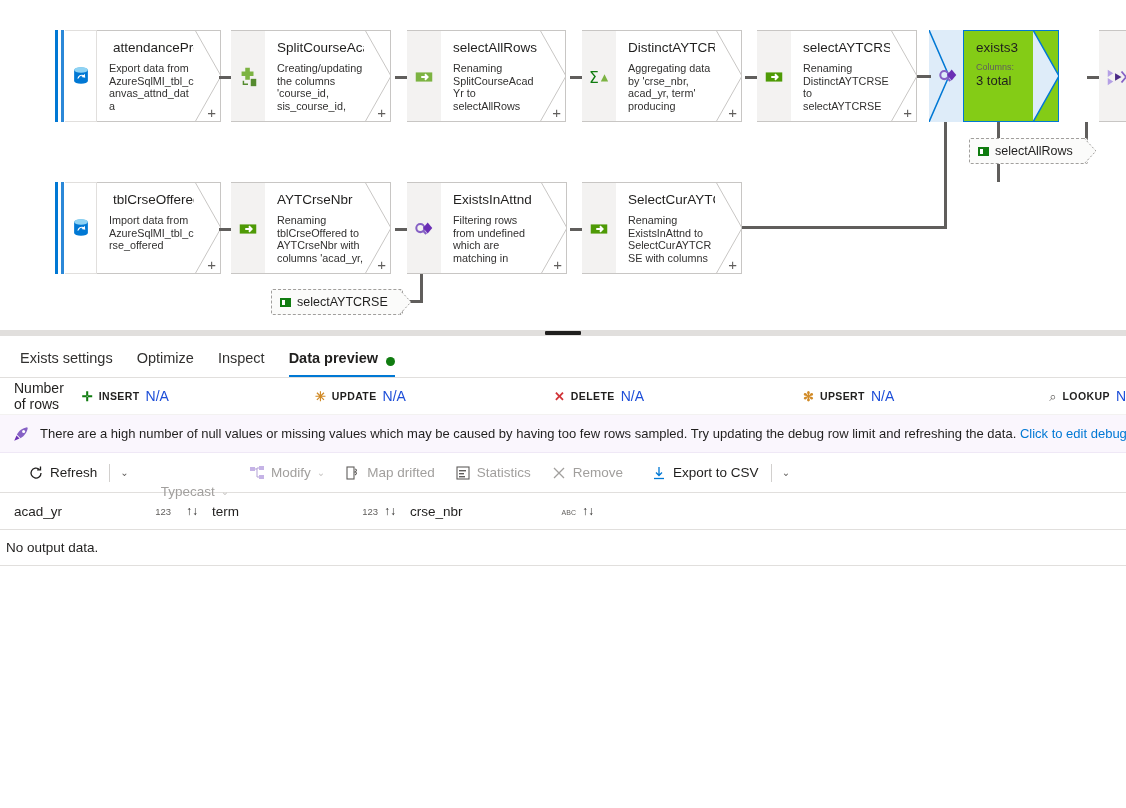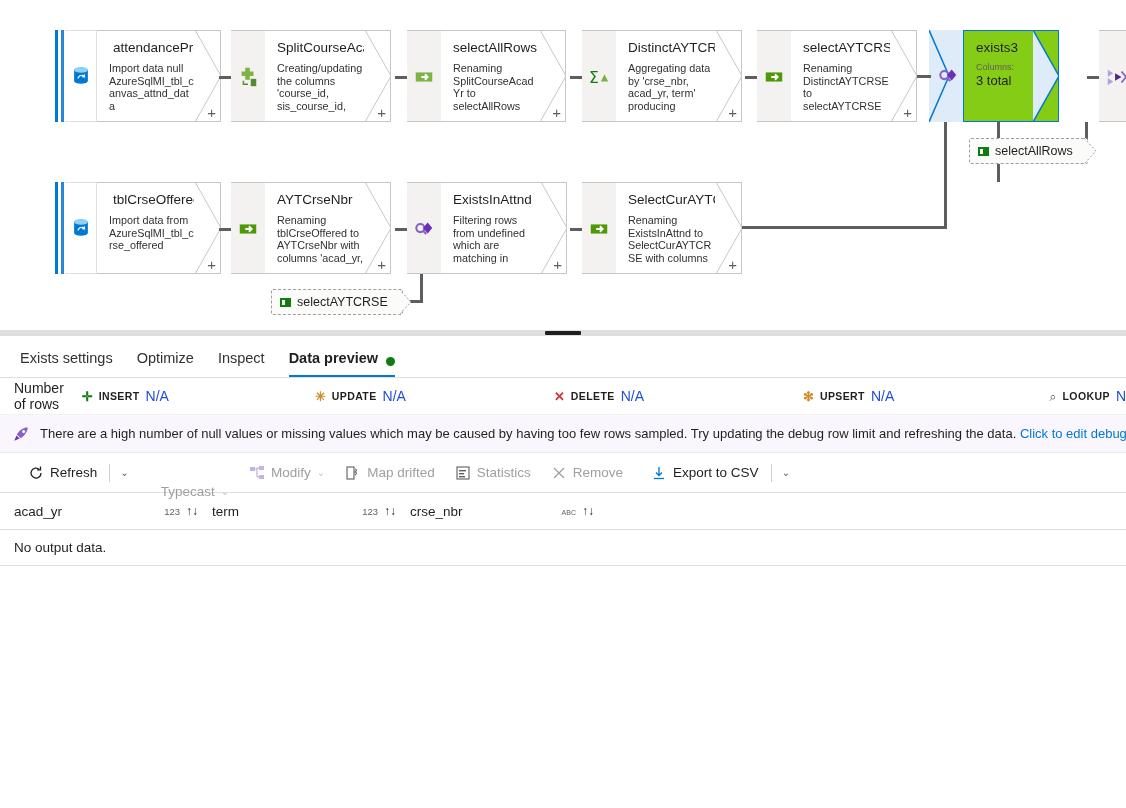--- a/index.html
+++ b/index.html
@@ -239,21 +239,21 @@
   .th .tname { min-width: 0; }
   .th .ttype {
     font-size: 9.5px; color: #605e5c; margin-left: auto; padding-right: 6px;
     font-variant: small-caps;
   }
   .th .tsort { font-size: 12px; color: #201f1e; padding-right: 14px; }
   #tbl-body {
     height: 36px;
     display: flex; align-items: center;
     border-bottom: 1px solid #e1dfdd;
-    padding-left: 14px;
+    padding-left: 6px;
     font-size: 13.5px; color: #201f1e;
   }
 </style>
 </head>
 <body>
 
 <div id="canvas">
 
   <div class="stream-bars" style="left:55px; top:30px;">
     <i></i>
@@ -274,21 +274,21 @@
         <rect x="1" y="3" width="10" height="10" fill="#2b579a"></rect>
         <rect x="2" y="4" width="8" height="2" fill="#ffffff"></rect>
         <rect x="2" y="7" width="3.5" height="2" fill="#ffffff"></rect>
         <rect x="6.5" y="7" width="3.5" height="2" fill="#ffffff"></rect>
         <rect x="2" y="10" width="3.5" height="2" fill="#ffffff"></rect>
         <rect x="6.5" y="10" width="3.5" height="2" fill="#ffffff"></rect>
         <circle cx="12" cy="11" r="3.6" fill="#50b0e0"></circle>
       </svg>
       <span>attendancePreS...</span>
     </div>
-    <div class="node-desc">Import data null AzureSqlMI_tbl_canvas_attnd_data</div>
+    <div class="node-desc">Export data from AzureSqlMI_tbl_canvas_attnd_data</div>
     <svg class="notch" viewBox="0 0 26 92" preserveAspectRatio="none">
       <path d="M0,0 L26,46 L0,92 Z" fill="#ffffff" stroke="none"></path>
       <path d="M0,0 L26,46 L0,92" fill="none" stroke="#c8c6c4" stroke-width="1"></path>
     </svg>
     <span class="plus">+</span>
   </div>
 
   <div class="conn" style="left:231px; top:30px;">
     <div class="tail"></div>
     <svg class="c-icon" viewBox="0 0 24 24">
@@ -642,21 +642,21 @@
       </svg>
       <span>Export to CSV</span>
     </div>
     <div class="sep"></div>
     <div class="cmd" style="padding:0 8px;">
       <span class="chev">⌄</span>
     </div>
   </div>
 
   <div id="tbl-head">
-    <div class="th" style="width:198px;">
+    <div class="th" style="width:198px;gap:9px;">
       <span class="tname">acad_yr</span>
       <span class="ttype">123</span>
       <span class="tsort">↑↓</span>
     </div>
     <div class="th" style="width:198px;">
       <span class="tname">term</span>
       <span class="ttype">123</span>
       <span class="tsort">↑↓</span>
     </div>
     <div class="th" style="width:198px;">

